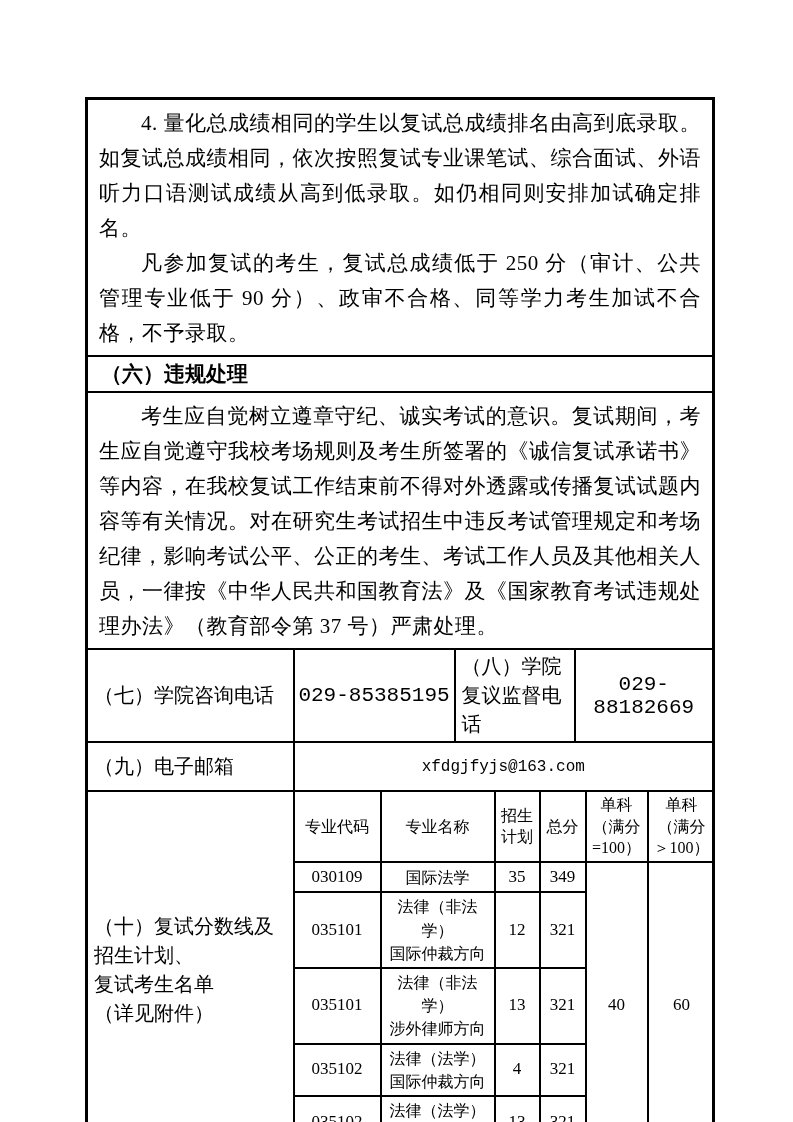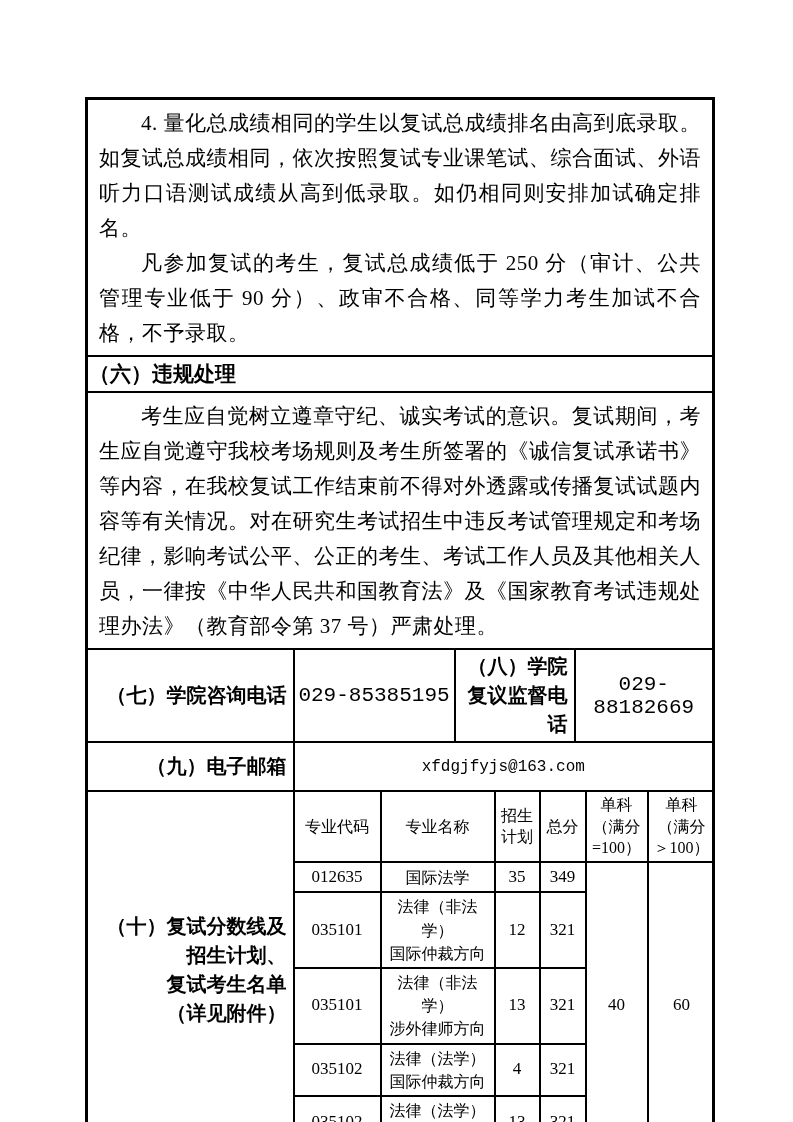--- a/index.html
+++ b/index.html
@@ -41,31 +41,31 @@
   .para {
     margin: 0;
     font-size: 21px;
     line-height: 35px;
     text-align: justify;
     text-indent: 2em;
     letter-spacing: 0.5px;
     font-family: "Liberation Serif", "DejaVu Serif", serif;
   }
   .sec-title-cell {
-    padding: 2px 1px !important;
+    padding: 2px 13px !important;
     font-family: "Liberation Sans", "DejaVu Sans", sans-serif;
     font-weight: bold;
     font-size: 21px;
     text-align: left;
   }
   .label-cell {
     font-family: "Liberation Sans", "DejaVu Sans", sans-serif;
-    font-weight: bold;
+    font-weight: normal;
     font-size: 20px;
-    text-align: right;
+    text-align: left;
     line-height: 1.45;
     padding: 2px 6px !important;
   }
   .value-cell {
     font-size: 21px;
     text-align: center;
     font-family: Liberation Mono, monospace;
   }
   .email-value {
     font-size: 16px;
@@ -159,21 +159,21 @@
 计划</td>
                 <td class="hdr prewrap">总分</td>
                 <td class="hdr prewrap">单科
 （满分
 =100）</td>
                 <td class="hdr prewrap">单科
 （满分
 ＞100）</td>
               </tr>
               <tr>
-                <td>012635</td>
+                <td>030109</td>
                 <td class="name prewrap">国际法学</td>
                 <td>35</td>
                 <td>349</td>
                 <td rowspan="5">40</td>
                 <td rowspan="5">60</td>
               </tr>
               <tr>
                 <td>035101</td>
                 <td class="name prewrap">法律（非法学）
 国际仲裁方向</td>

